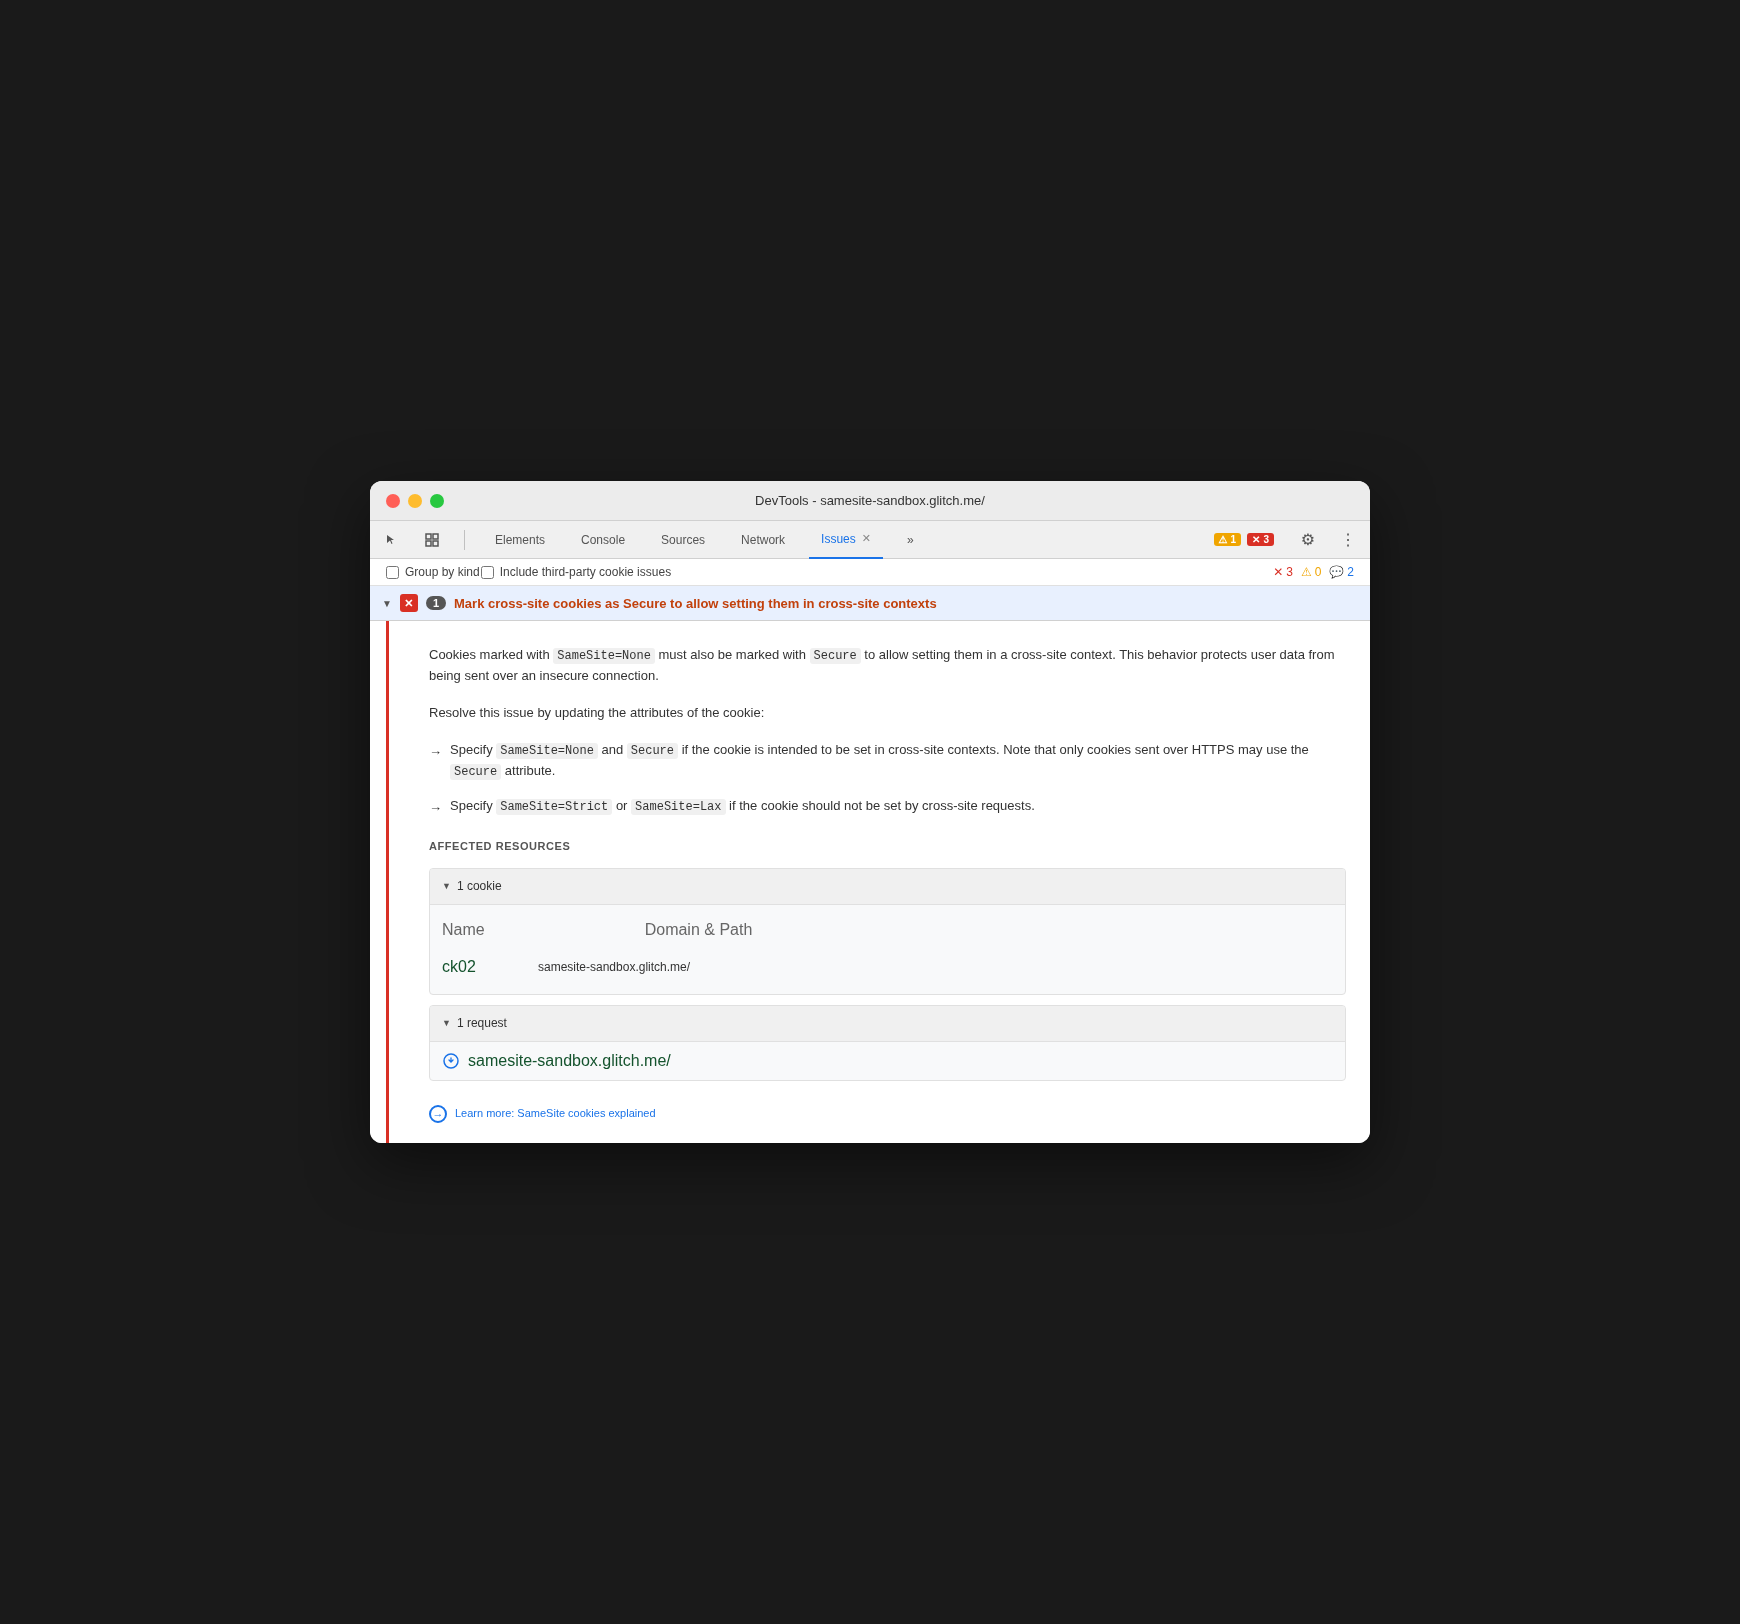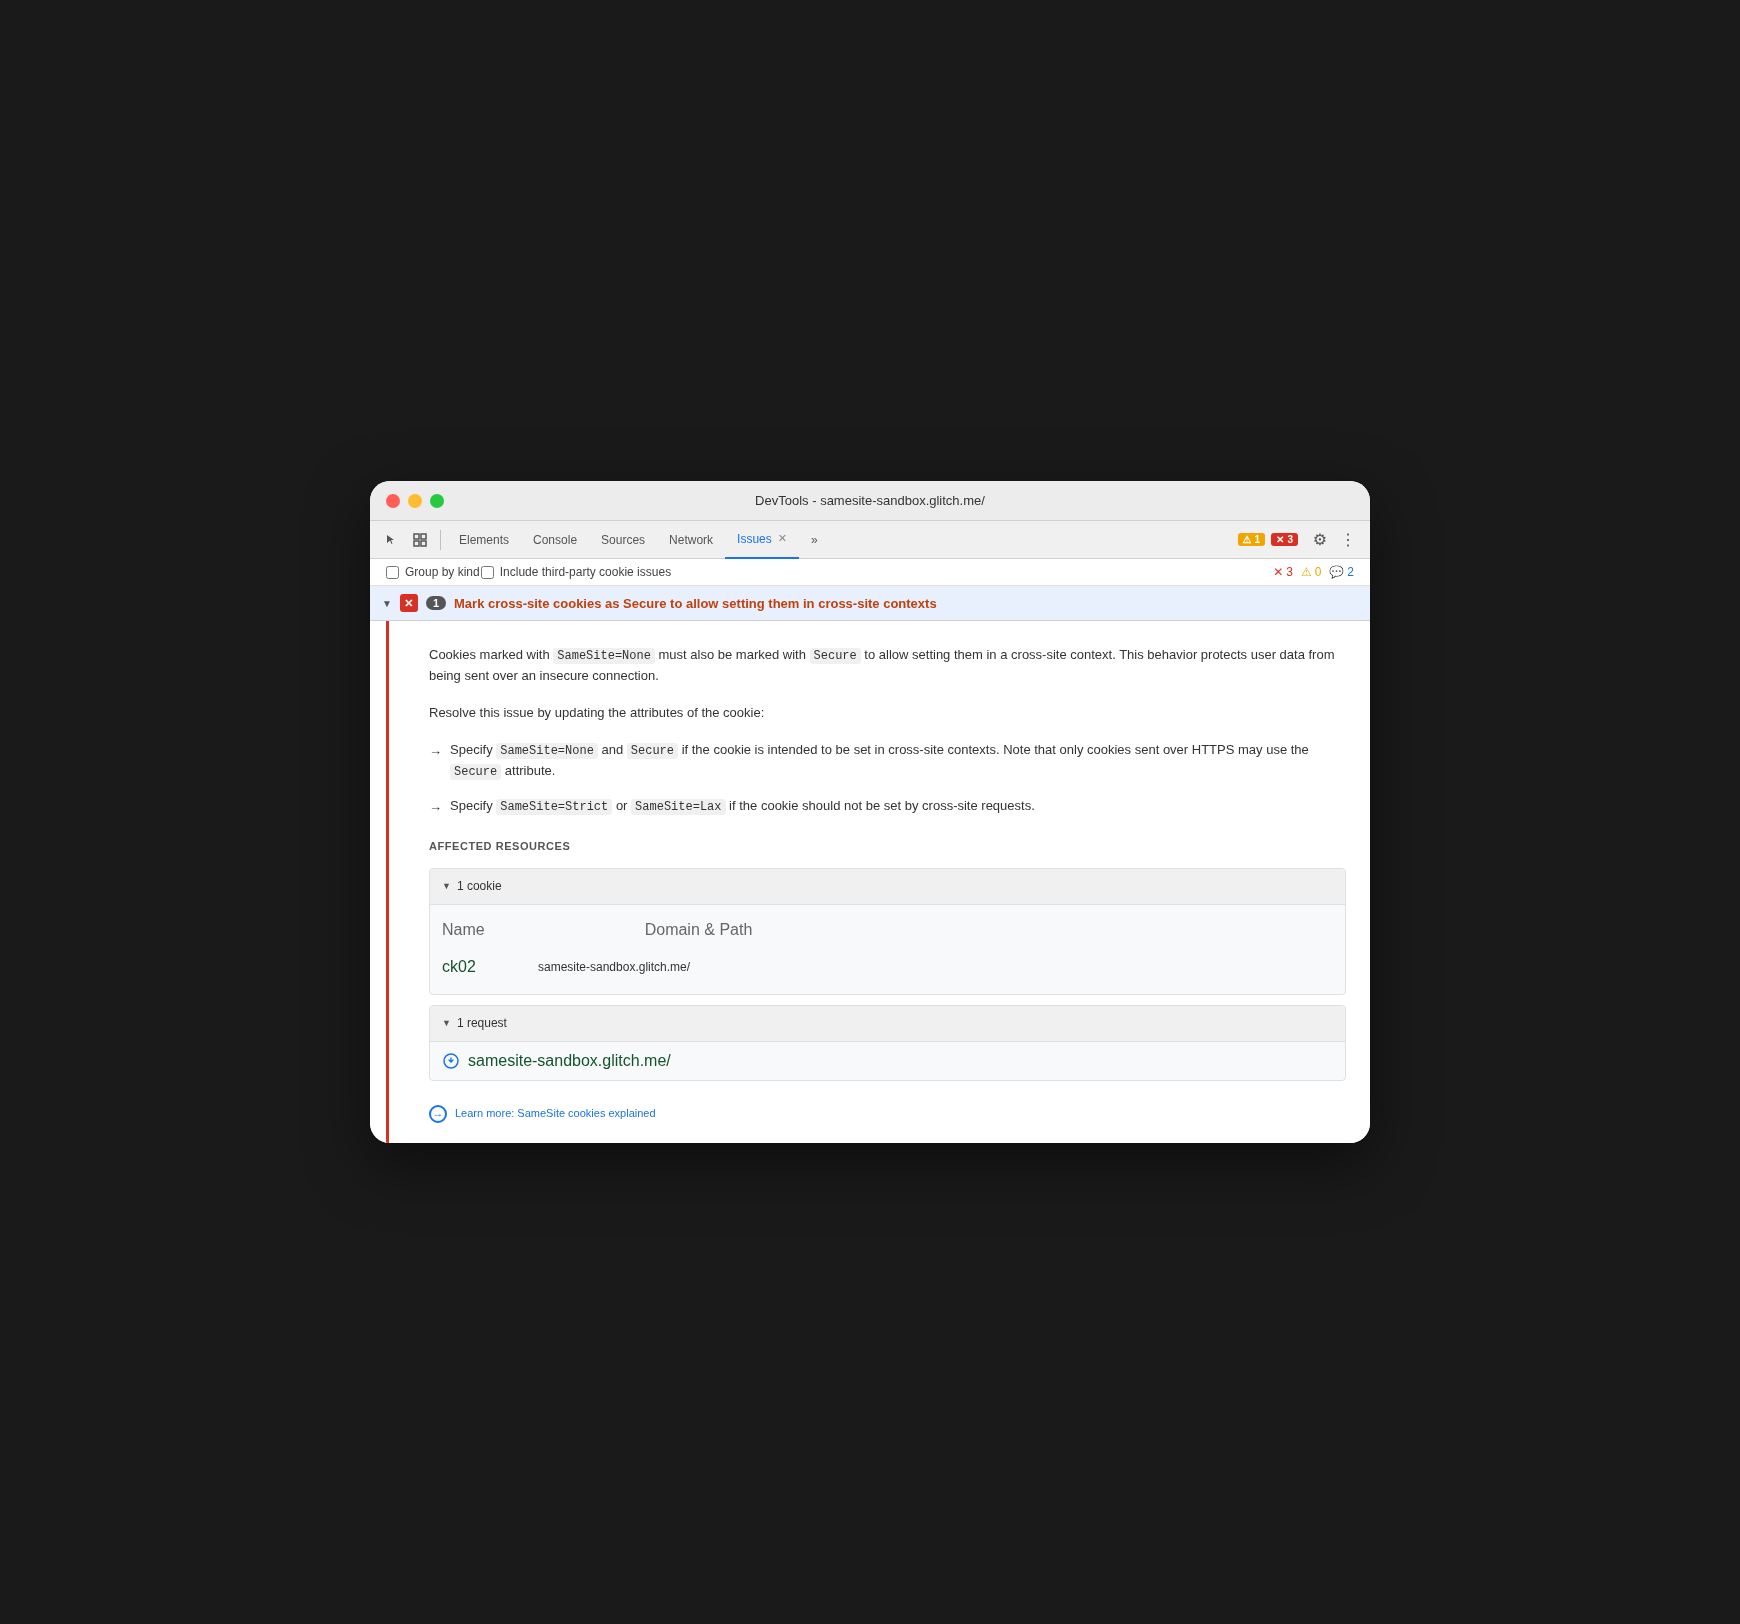--- a/index.html
+++ b/index.html
@@ -7,21 +7,21 @@
       background: #1a1a1a;
       display: flex;
       justify-content: center;
       align-items: center;
       min-height: 100vh;
       font-family: -apple-system, BlinkMacSystemFont, 'Segoe UI', sans-serif;
     }
     .window {
       width: 1000px;
       background: #f5f5f5;
-      border-radius: 20px;
+      border-radius: 12px;
       overflow: hidden;
       box-shadow: 0 20px 60px rgba(0,0,0,0.5);
     }
     .title-bar {
       background: #ececec;
       padding: 12px 16px;
       display: flex;
       align-items: center;
       justify-content: center;
       border-bottom: 1px solid #d0d0d0;
@@ -47,21 +47,21 @@
       font-weight: 500;
       color: #333;
     }
     .devtools-tabs {
       background: #f0f0f0;
       border-bottom: 1px solid #d0d0d0;
       display: flex;
       align-items: center;
       padding: 0 8px;
       height: 38px;
-      gap: 0;
+      gap: 12px;
     }
     .devtools-icon-btn {
       width: 28px;
       height: 28px;
       display: flex;
       align-items: center;
       justify-content: center;
       cursor: pointer;
       color: #555;
       font-size: 14px;

